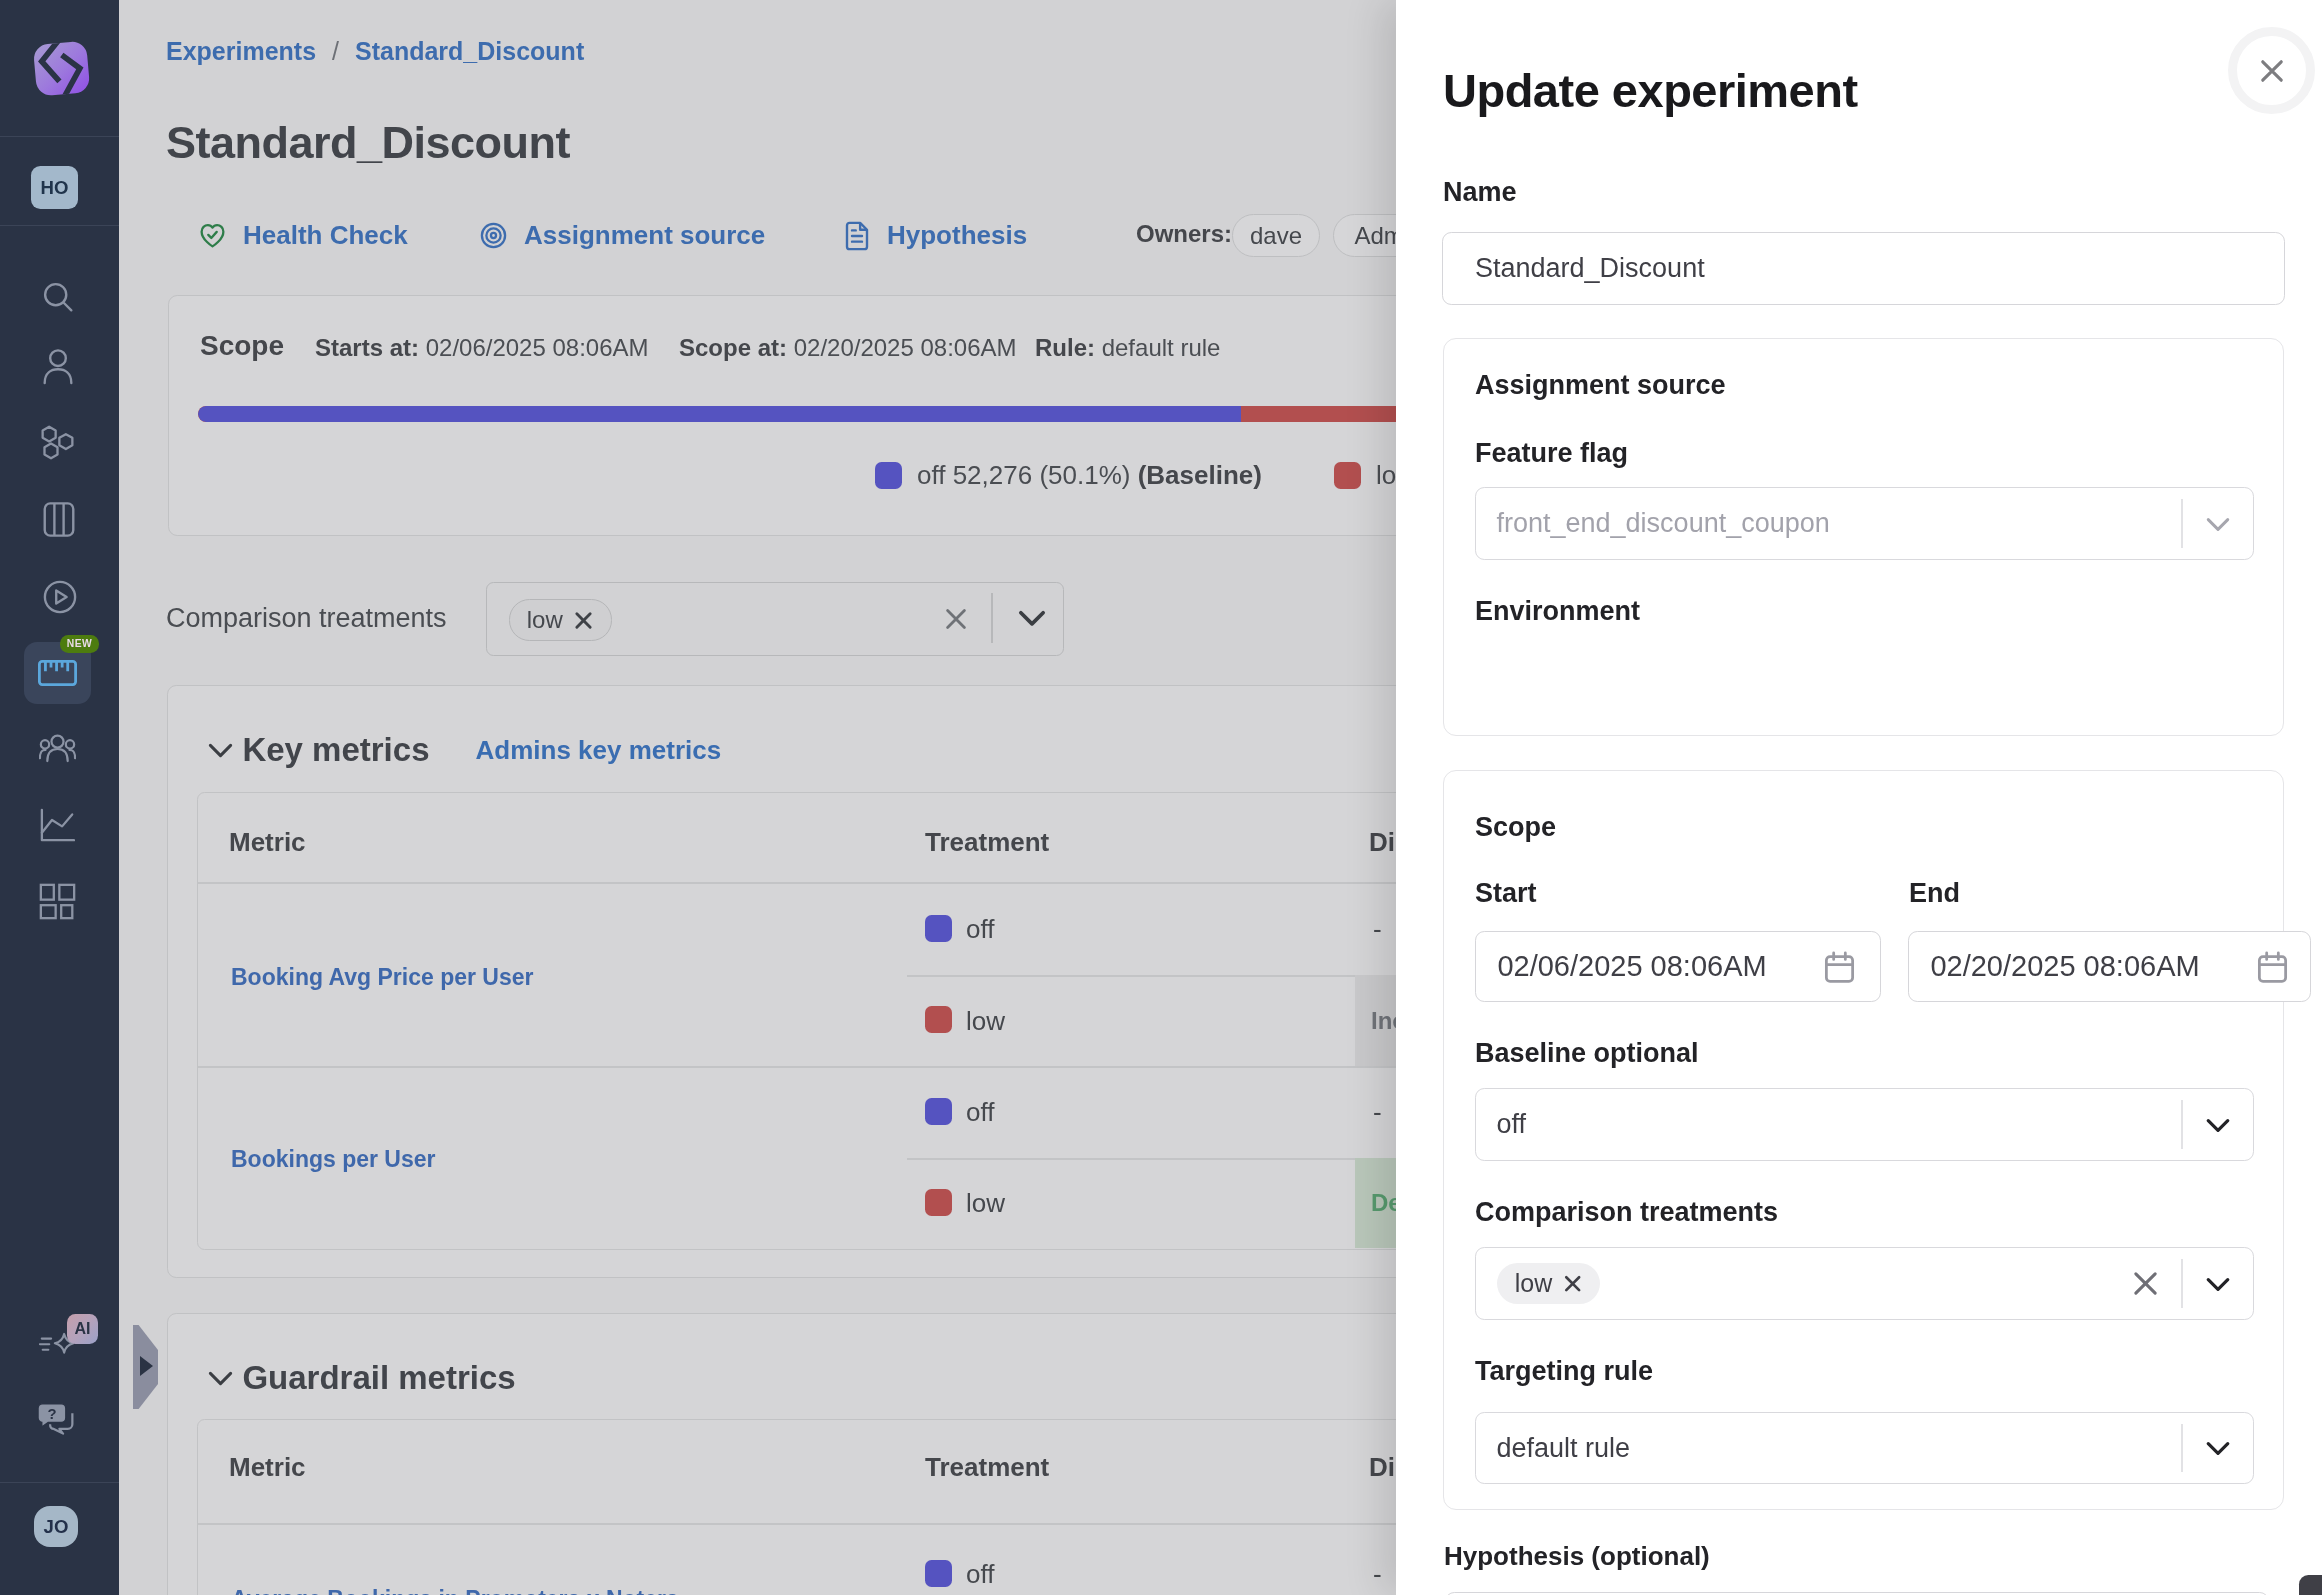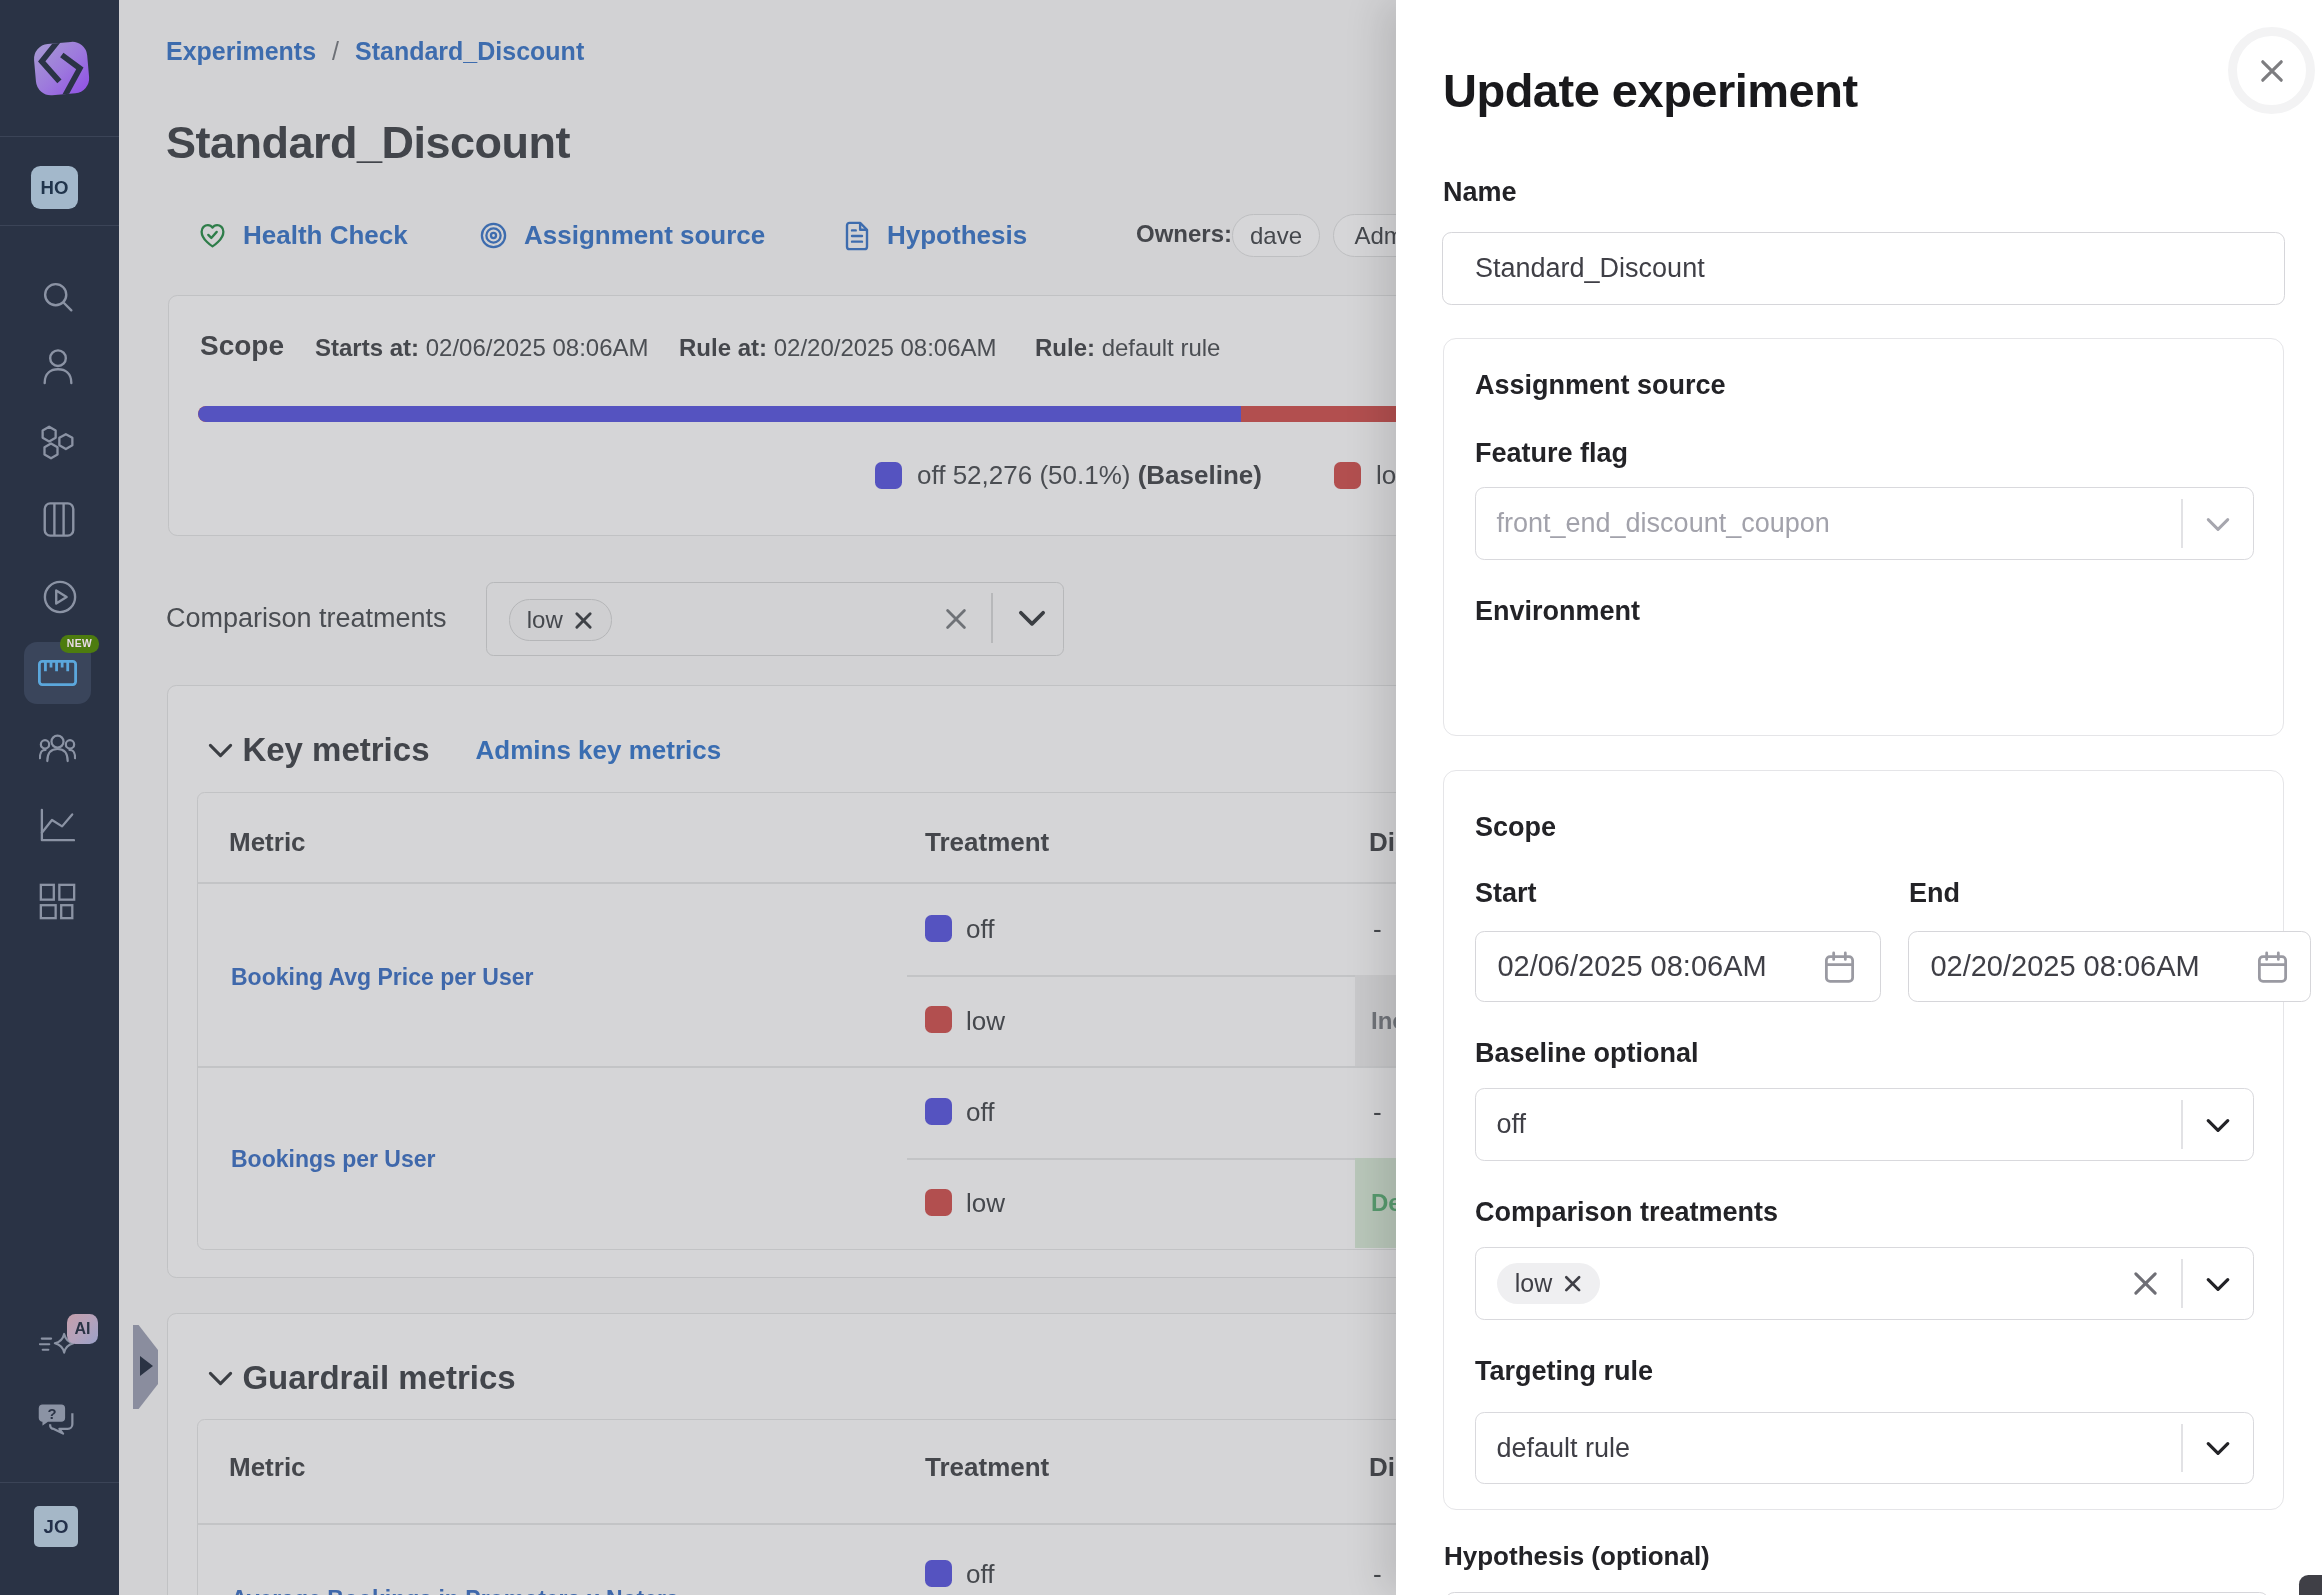--- a/index.html
+++ b/index.html
@@ -132,21 +132,21 @@
     <path d="M27 3 C28.4 9 31 11.6 37 13 C31 14.4 28.4 17 27 23 C25.6 17 23 14.4 17 13 C23 11.6 25.6 9 27 3 Z"></path>
     <path d="M3 8 H13 M1 14 H11 M4 20 H10"></path>
   </svg>
   <div class="badge" style="left:67px;top:1314px;width:31px;height:30px;border-radius:8.4px;background:linear-gradient(135deg,#c59fab 0%,#b5a2bb 50%,#9aa1c8 100%);color:#2a3345;font-size:16px">AI</div>
   <svg class="abs" style="left:37px;top:1402px" width="41" height="39" viewBox="0 0 44 42">
     <path d="M38 12 V24 C38 26.8 35.8 29 33 29 H24 L28 34 L18 29 C15.2 29 14 26.8 14 24" fill="none" stroke="#8b93a4" stroke-width="2.4" stroke-linejoin="round"></path>
     <path d="M6 2 H26 C28.8 2 31 4.2 31 7 V17 C31 19.8 28.8 22 26 22 H12 L5 27 V22 C3 21.5 1 19.8 1 17 V7 C1 4.2 3.2 2 6 2 Z" fill="#8b93a4" stroke="#2a3345" stroke-width="1.6"></path>
     <text x="16" y="18" font-size="16" font-weight="bold" fill="#2a3345" text-anchor="middle">?</text>
   </svg>
   <div class="divider" style="top:1482px"></div>
-  <div class="badge" style="left:34px;top:1506px;width:44px;height:41px;border-radius:5px;background:#a5b7c7;color:#23304a;font-size:18.6px">JO</div>
+  <div class="badge" style="left:34px;top:1506px;width:44px;height:41px;border-radius:16px;background:#a5b7c7;color:#23304a;font-size:18.6px">JO</div>
 </div>
 
 <div id="main">
   <div class="crumb">
       <span>Experiments</span>
       <span class="sep">/</span>
       <span>Standard_Discount</span>
     </div>
   <h1 class="title">Standard_Discount</h1>
 
@@ -173,21 +173,21 @@
     </svg>
     <span>Hypothesis</span>
   </div>
   <div class="owners" style="left:1003px;top:220px">Owners:</div>
   <div class="pill abs" style="left:1099px;top:214px;width:88px">dave</div>
   <div class="pill abs" style="left:1200px;top:214px;width:196px;justify-content:flex-start;padding-left:20.5px">Admins</div>
 
   <div class="card" style="left:35px;top:295px;width:2073px;height:241px">
     <div class="abs" style="left:31px;top:34px;font-size:28px;font-weight:bold;color:#45474c">Scope</div>
     <div class="abs meta" style="left:146px">​<span class="meta-b">Starts at:</span> 02/06/2025 08:06AM</div>
-    <div class="abs meta" style="left:510px"><span class="meta-b">Rule at:</span> 02/20/2025 08:06AM</div>
+    <div class="abs meta" style="left:510px"><span class="meta-b">Scope at:</span> 02/20/2025 08:06AM</div>
     <div class="abs meta" style="left:866px"><span class="meta-b">Rule:</span> default rule</div>
     <div class="bar">
         <div class="p"></div>
       </div>
     <div class="legend">
       <span class="sq" style="background:#5553c0"></span>
         <span style="width:15px"></span>
       <span>off 52,276 (50.1%) <b style="color:#45474c">(Baseline)</b></span>
         <span style="width:72px"></span>
       <span class="sq" style="background:#b24f4f"></span>

